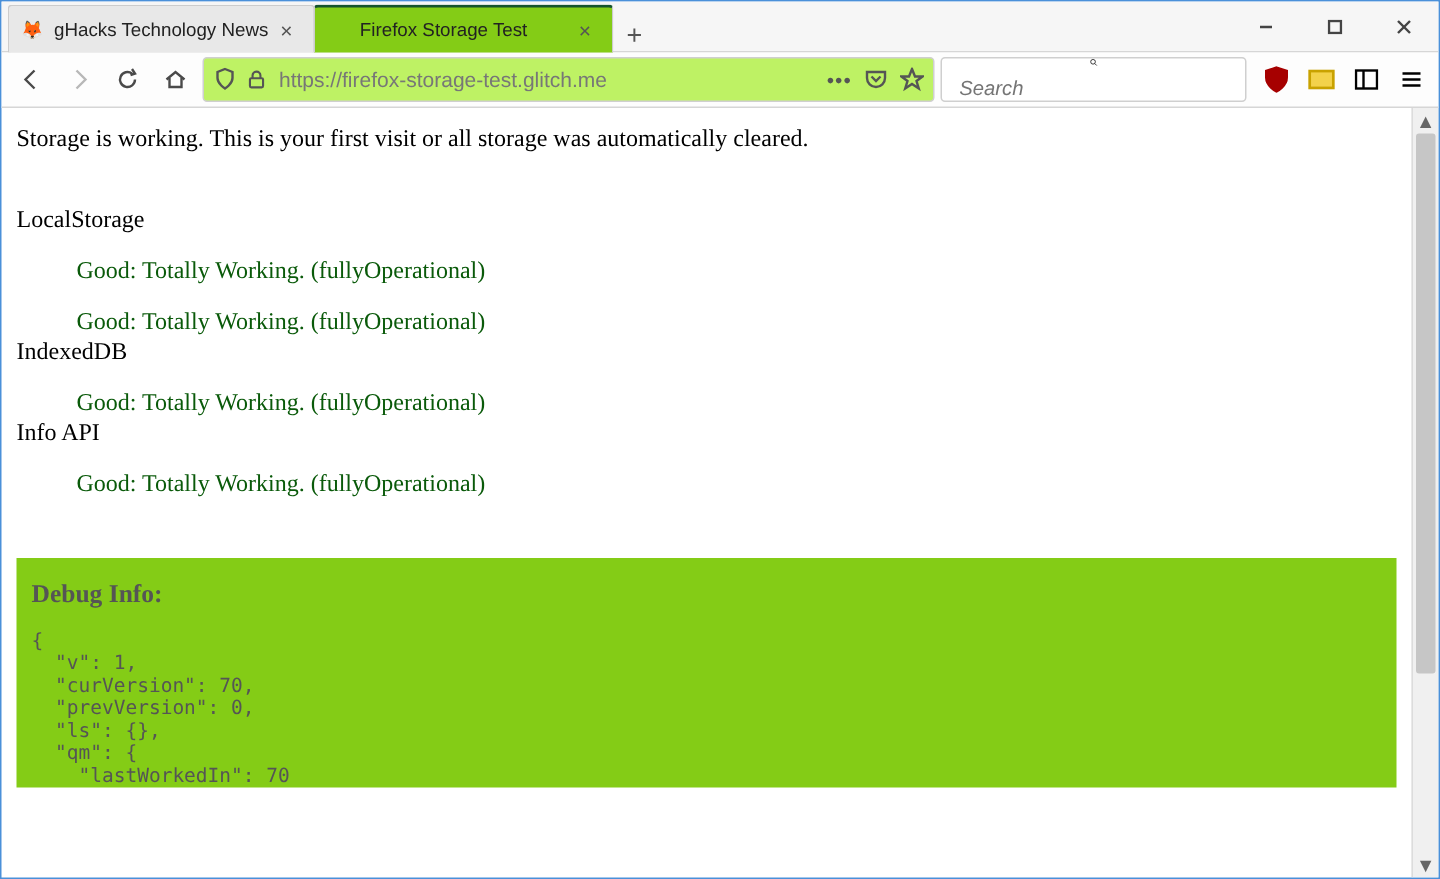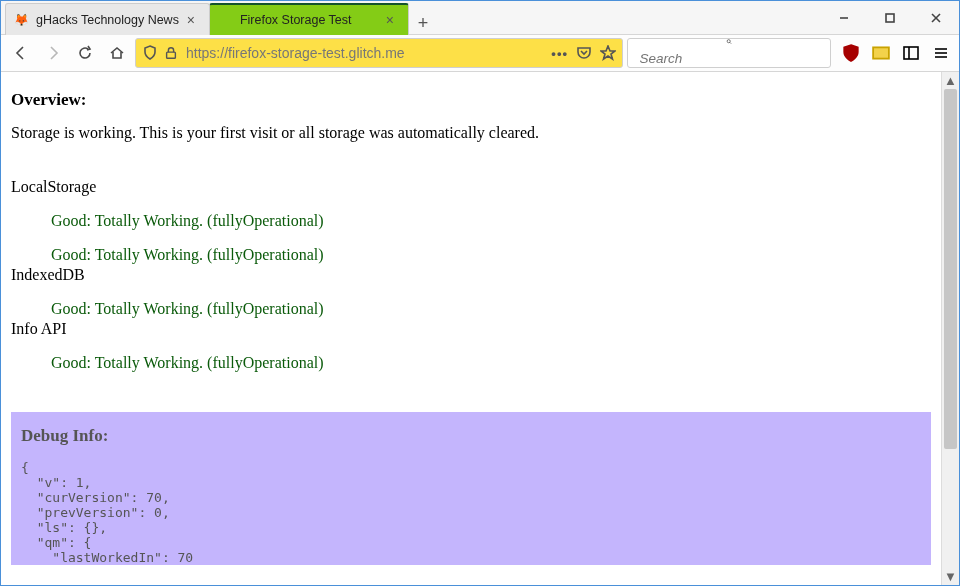--- a/index.html
+++ b/index.html
@@ -14,39 +14,39 @@
   .tab .close{width:16px;height:16px;display:flex;align-items:center;justify-content:center;color:#555;font-size:14px;margin-left:4px;}
   .newtab{width:30px;display:flex;align-items:center;justify-content:center;color:#555;font-size:18px;}
   .winbtns{margin-left:auto;display:flex;}
   .winbtn{width:46px;display:flex;align-items:center;justify-content:center;color:#444;}
   .winbtn svg{width:10px;height:10px;}
   
   .toolbar{height:36px;display:flex;align-items:center;padding:0 6px;gap:4px;border-bottom:1px solid #d6d6d6;background:#fdfdfd;}
   .tbtn{width:28px;height:28px;display:flex;align-items:center;justify-content:center;color:#4a4a4a;border-radius:3px;}
   .tbtn.disabled{color:#b8b8b8;}
   .tbtn svg{width:16px;height:16px;}
-  .urlbar{flex:1;display:flex;align-items:center;height:28px;border:1px solid #cfcfcf;border-radius:3px;background:#fde047;padding:0 6px;gap:6px;}
+  .urlbar{flex:1;display:flex;align-items:center;height:28px;border:1px solid #cfcfcf;border-radius:3px;background:#bef264;padding:0 6px;gap:6px;}
   .urlbar .ident{display:flex;align-items:center;gap:6px;color:#555;}
   .urlbar input{flex:1;border:none;outline:none;font-size:14px;color:#777;background:transparent;}
   .urlbar .pageactions{display:flex;align-items:center;gap:8px;color:#555;}
   .urlbar .dots{letter-spacing:1px;font-weight:bold;color:#555;}
   .searchbar{width:190px;display:flex;align-items:center;height:28px;border:1px solid #cfcfcf;border-radius:3px;background:#fff;padding:0 6px;gap:6px;flex-direction:column;}
   .searchbar input{flex:1;border:none;outline:none;font-size:13.5px;color:#888;background:transparent;font-style:italic;}
   .endicons{display:flex;align-items:center;gap:6px;margin-left:4px;}
   .endicons .icon{width:24px;height:24px;display:flex;align-items:center;justify-content:center;}
   
   .viewport{flex:1;display:flex;overflow:hidden;}
   .page{flex:1;overflow:auto;padding:0;}
   .content{padding:12px 10px 0 10px;font-family:"Times New Roman",serif;font-size:16px;color:#000;}
   .content h3{font-size:17px;font-weight:bold;margin:6px 0 14px 0;}
   .content p{margin:0 0 18px 0;}
   .subsys{margin:0 0 2px 0;}
   .subsys .name{margin:0;padding:0;}
   .subsys .status{margin:16px 0 0 40px;color:#0a5a0a;}
-  .debug{margin-top:40px;background:#c4b5fd;padding:10px 10px 0 10px;}
+  .debug{margin-top:40px;background:#84cc16;padding:10px 10px 0 10px;}
   .debug h3{color:#555;margin:4px 0 14px 0;}
   .debug pre{font-family:Consolas,Menlo,monospace;font-size:13px;color:#555;margin:0;white-space:pre;}
   
   .vscroll{width:17px;background:#f0f0f0;border-left:1px solid #dcdcdc;position:relative;}
   .vscroll .arrow{position:absolute;left:0;width:17px;height:17px;display:flex;align-items:center;justify-content:center;color:#666;}
   .vscroll .arrow.up{top:0;}
   .vscroll .arrow.down{bottom:0;}
   .vscroll .thumb{position:absolute;left:2px;width:13px;top:17px;height:360px;background:#c6c6c6;border-radius:2px;}
   
   svg{stroke:currentColor;fill:none;stroke-width:1.6;}
@@ -168,21 +168,20 @@
             <line x1="2" y1="8" x2="14" y2="8"></line>
             <line x1="2" y1="12" x2="14" y2="12"></line>
           </svg>
         </span>
     </div>
   </div>
 
   <div class="viewport">
     <div class="page">
       <div class="content">
-        <h3>Overview:</h3>
         <p>Storage is working. This is your first visit or all storage was automatically cleared.</p>
 
 
         <div style="height:18px"></div>
 
         <div class="subsys">
           <div class="name">LocalStorage</div>
           <div class="status">Good: Totally Working. (fullyOperational)</div>
         </div>
         <div class="subsys">

